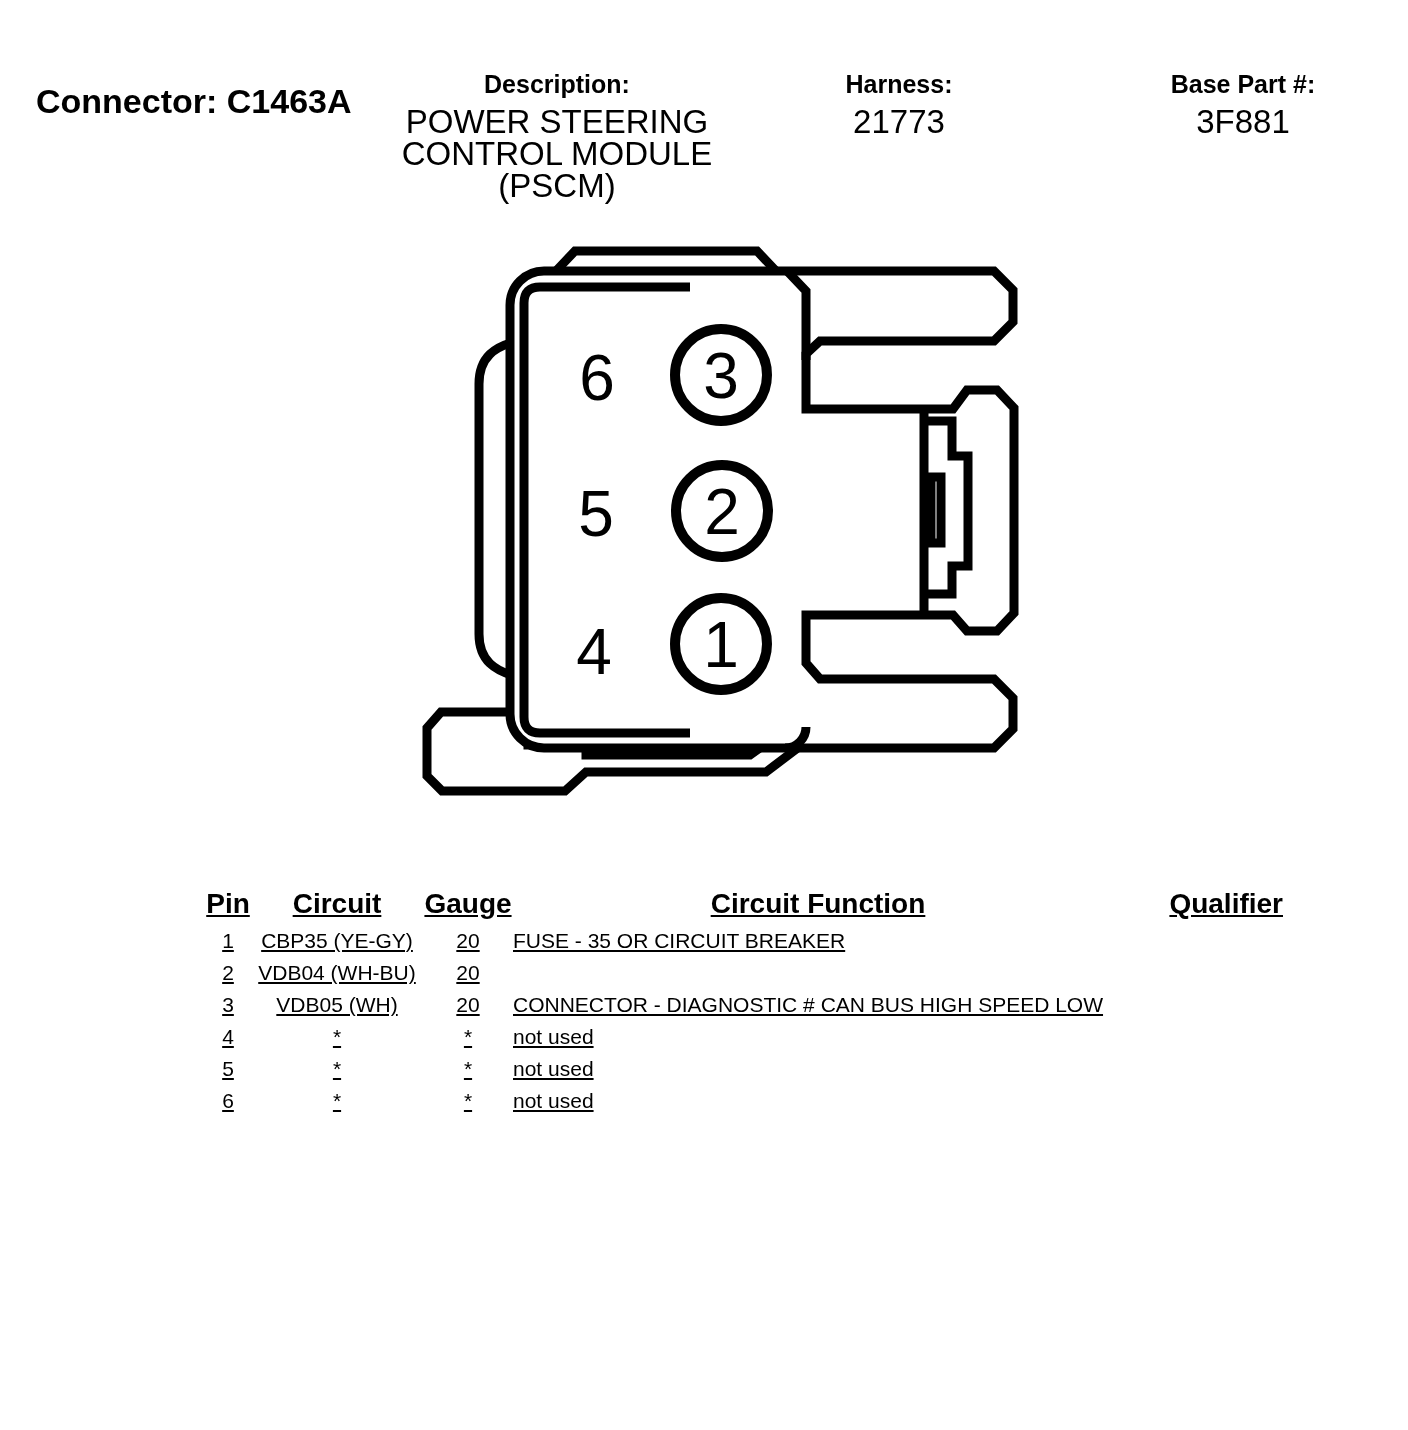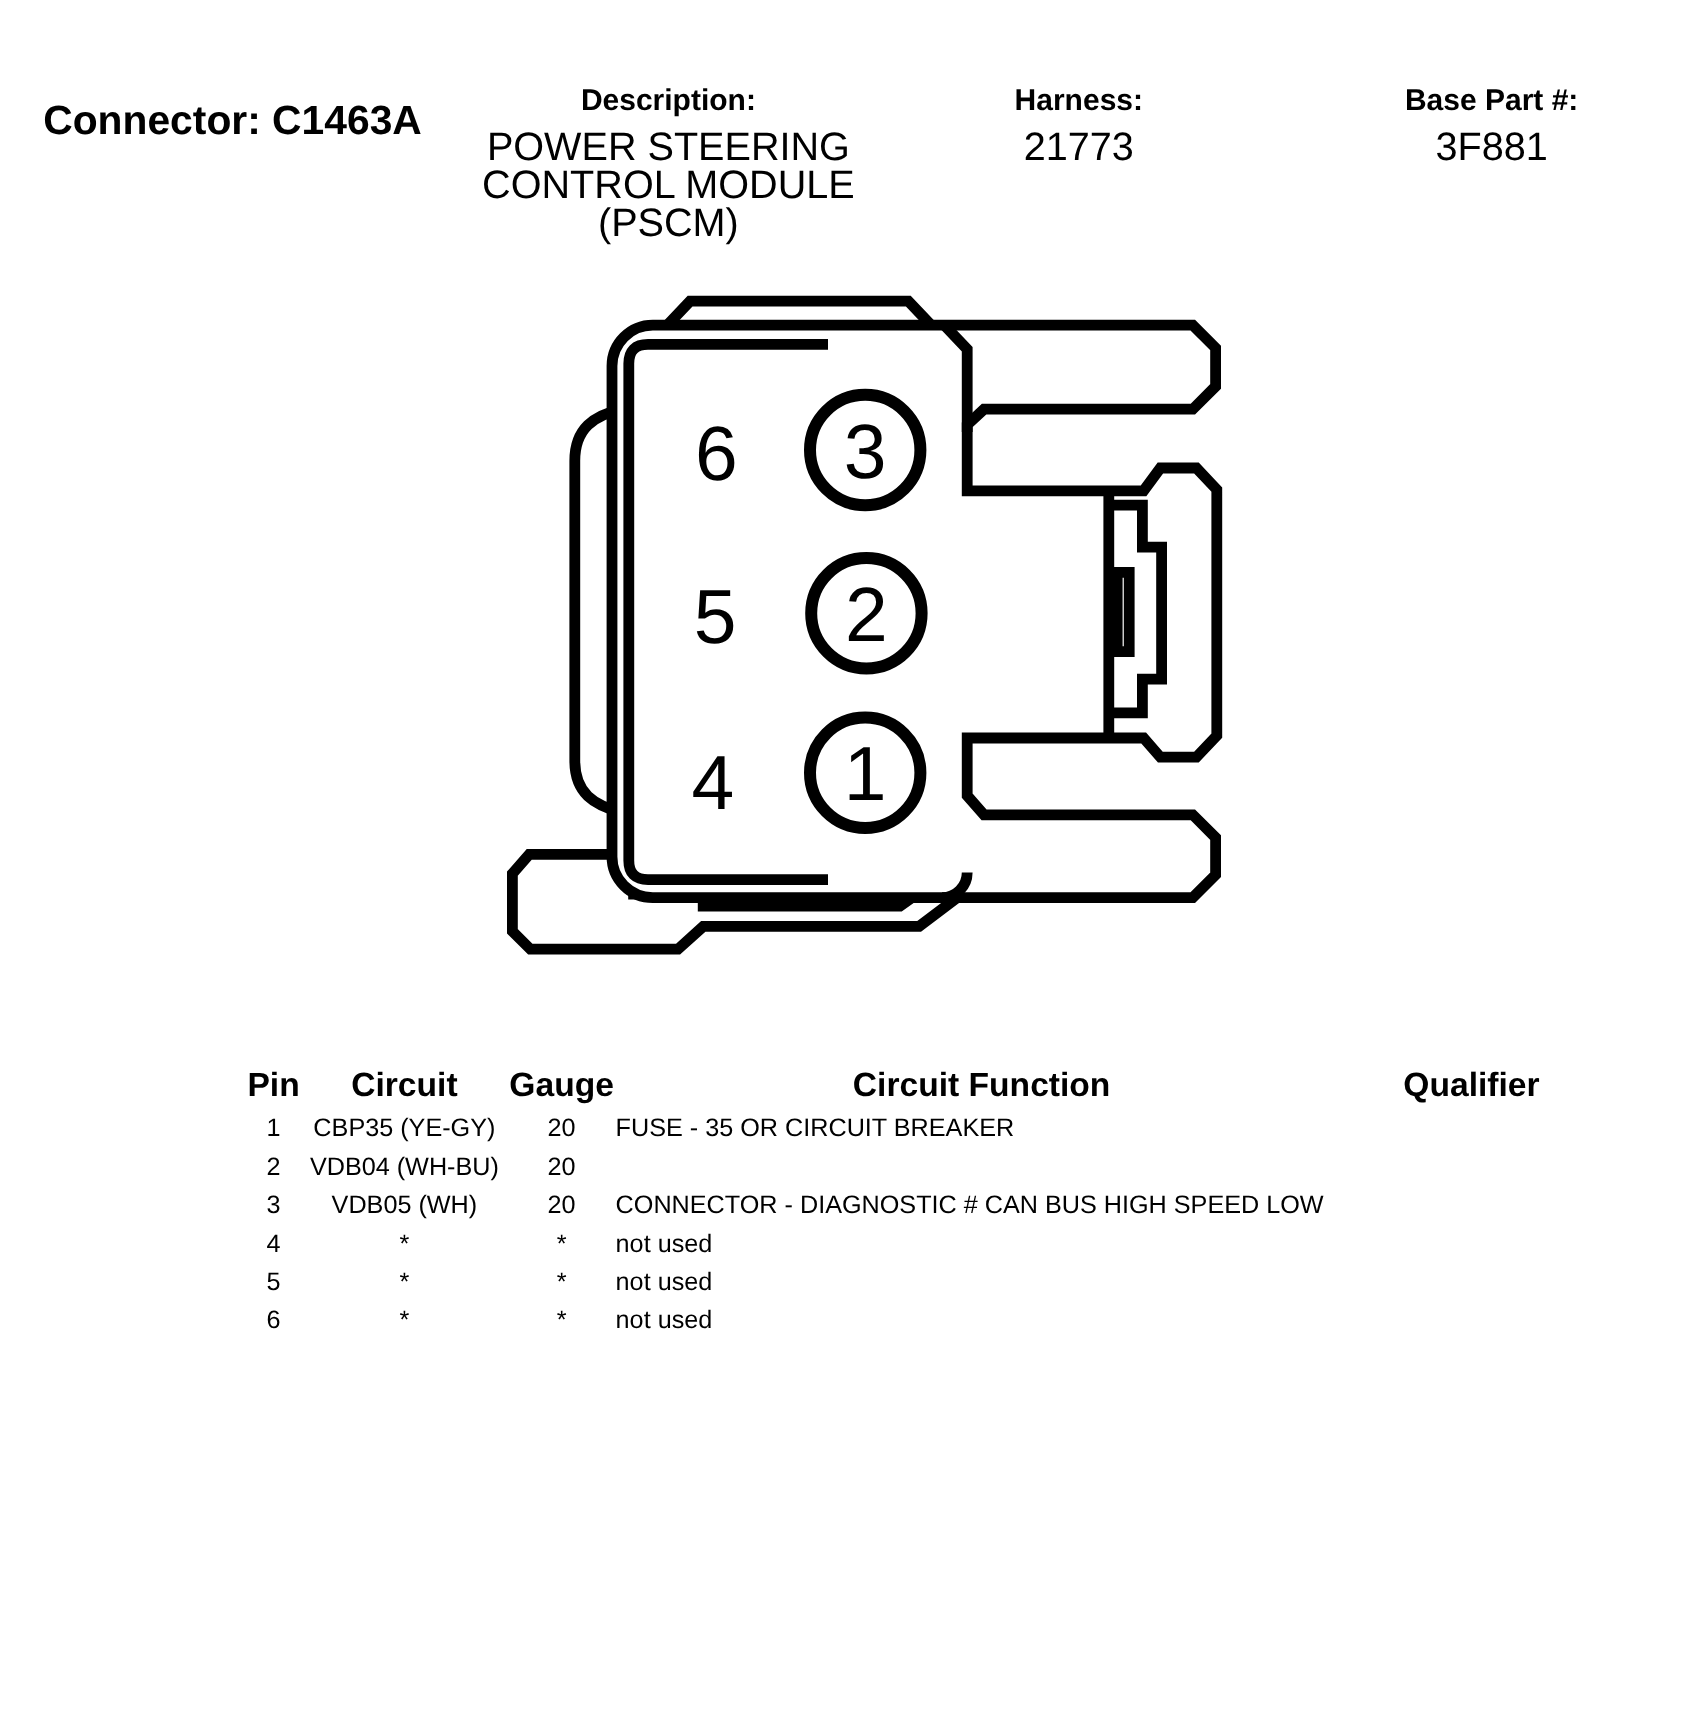--- a/index.html
+++ b/index.html
@@ -23,21 +23,21 @@
   .desc-block{left:397px;top:36px;width:320px;}
   .harness-block{left:799px;top:36px;width:200px;}
   .basepart-block{left:1143px;top:36px;width:200px;}
   .hdr-gap{height:7px;}
   svg text{
     font-family:"Liberation Sans", sans-serif;
     fill:#000;
   }
   
   .trow{position:absolute;left:0;width:1408px;height:32px;}
-  .trow span{position:absolute;display:block;white-space:nowrap;}
+  .trow span{position:absolute;display:block;white-space:nowrap;text-decoration:underline;}
   .th{font-size:28px;font-weight:bold;}
   .td{font-size:21px;}
   .c-pin{left:188px;width:80px;text-align:center;}
   .c-circuit{left:247px;width:180px;text-align:center;}
   .c-gauge{left:418px;width:100px;text-align:center;}
   .c-func{left:513px;width:660px;text-align:left;}
   .c-funch{left:518px;width:600px;text-align:center;}
   .c-qual{left:1083px;width:200px;text-align:right;}
 </style>
 </head>

